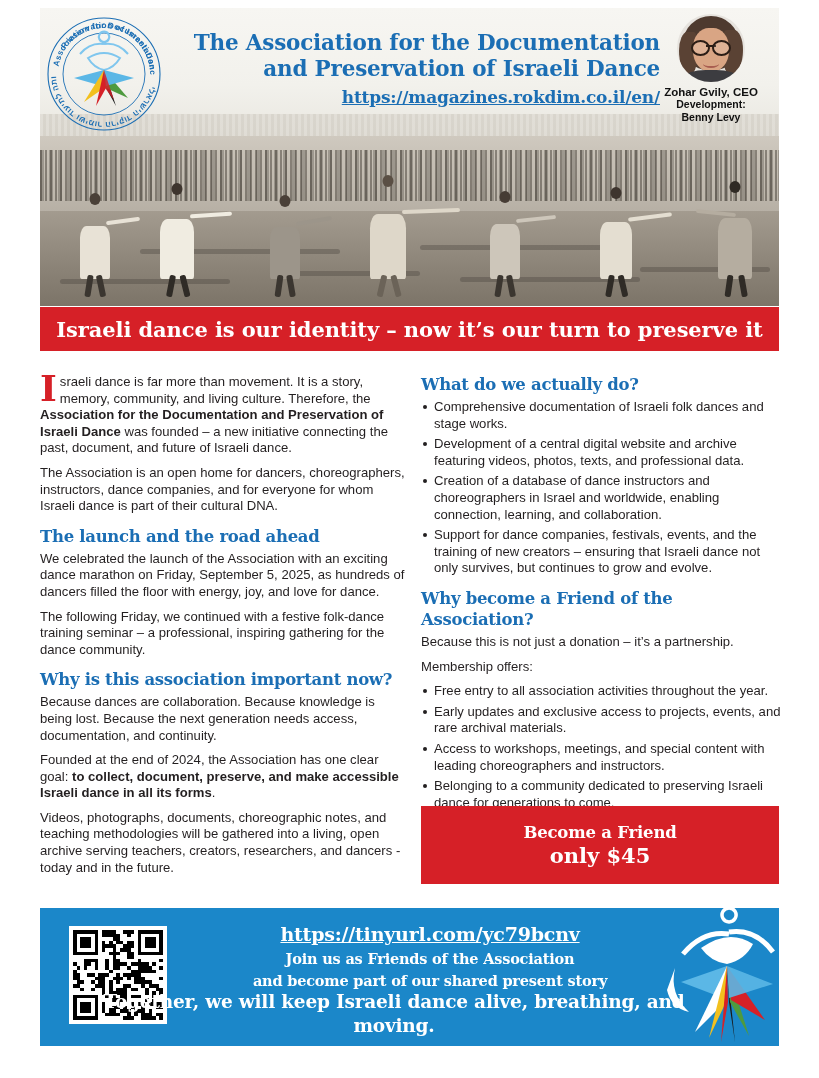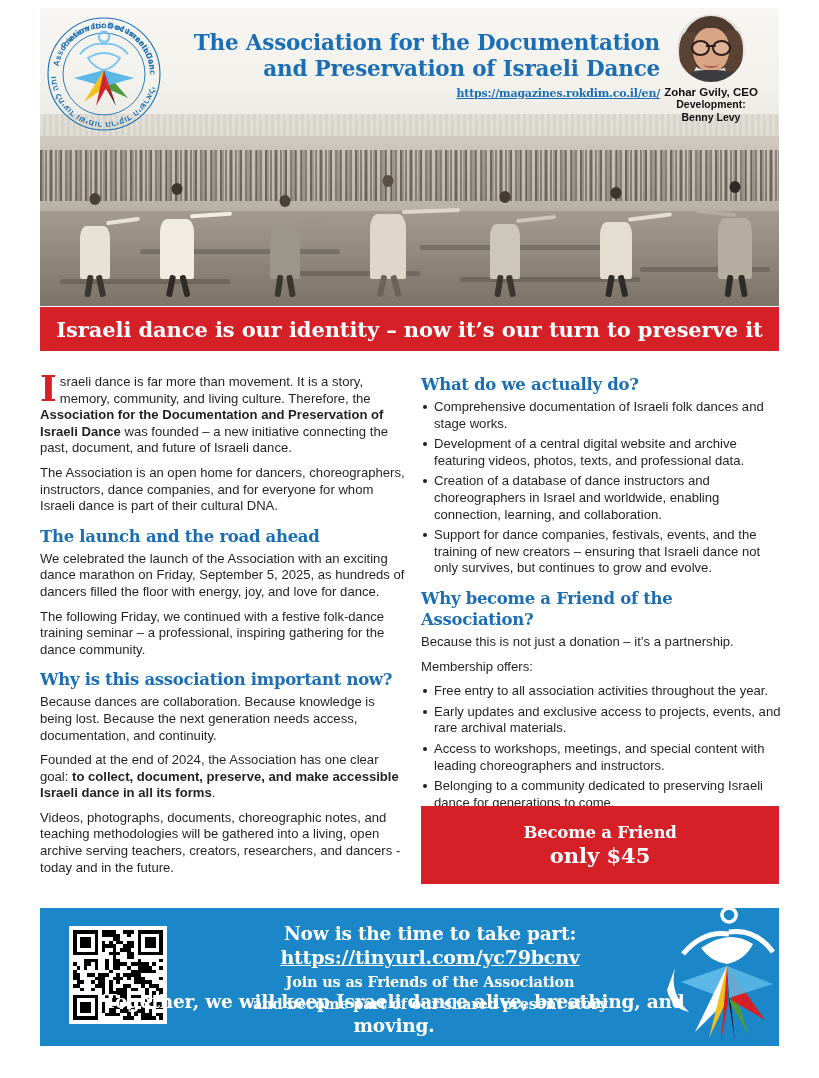--- a/index.html
+++ b/index.html
@@ -53,21 +53,21 @@
     font-weight: bold;
     font-size: 21.5px;
     line-height: 26px;
     color: #1B6EB4;
     letter-spacing: -0.2px;
   }
   .title-url {
     margin-top: 5px;
     font-family: "DejaVu Serif", serif;
     font-weight: bold;
-    font-size: 11px;
+    font-size: 17px;
     color: #1B6EB4;
     text-decoration: underline;
     letter-spacing: -0.2px;
   }
   .ceo-block {
     position: absolute;
     right: 8px; top: 6px;
     width: 120px;
     text-align: center;
   }
@@ -1142,21 +1142,20 @@
           <i></i>
           <i></i>
           <i></i>
           <i></i>
           <i style="background: transparent;"></i>
           <i></i>
         </div>
     </div>
 
     <div class="footer-text">
-      <div class="f-l1">Now is the time to take part:</div>
       <div class="f-url">https://tinyurl.com/yc79bcnv</div>
       <div class="f-l3">Join us as Friends of the Association</div>
       <div class="f-l3">and become part of our shared present story</div>
     </div>
 
     <div class="f-big">Together, we will keep Israeli dance alive, breathing, and moving.</div>
 
     <svg class="footer-logo" viewBox="0 0 112 138">
       <path d="M56 6 q22 -4 34 14 q10 18 2 40 q-8 22 -30 30 q-20 8 -34 -6 q-12 -12 -6 -30 q6 -18 34 -48 z" fill="#ffffff" opacity="0.0"></path>
       <path d="M64 14 a7 7 0 1 1 0.1 0 z" fill="none" stroke="#ffffff" stroke-width="3.5"></path>

